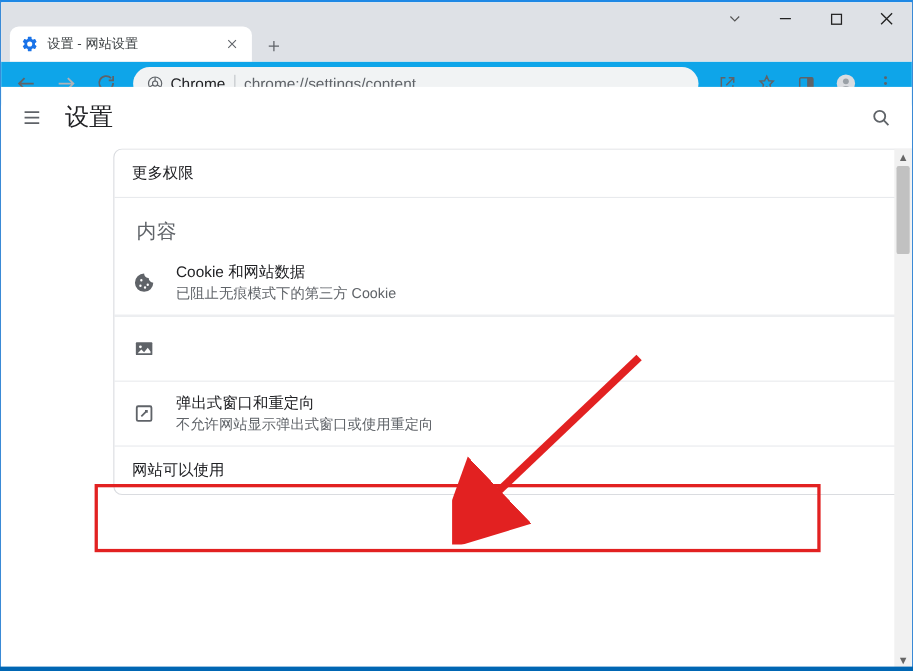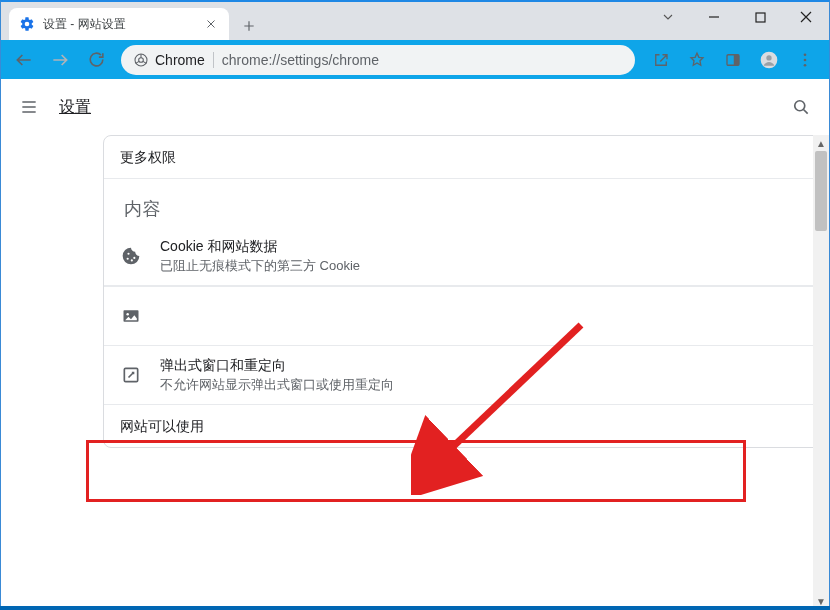--- a/index.html
+++ b/index.html
@@ -1,20 +1,20 @@
 <!DOCTYPE html>
 <html><head>
 <meta charset="utf-8">
 <style>
   * { box-sizing: border-box; margin: 0; padding: 0; }
   html, body { width: 830px; height: 610px; overflow: hidden; font-family: "Segoe UI", "Microsoft YaHei", Arial, sans-serif; background: #fff; }
   body { border: 1px solid #3a8ad6; border-top: 2px solid #1e88e5; }
 
   
-  .titlebar { height: 38px; background: #dee1e6; display: flex; align-items: flex-end; position: relative; }
+  .titlebar { height: 54px; background: #dee1e6; display: flex; align-items: flex-end; position: relative; }
   .tab { display: flex; align-items: center; height: 32px; margin-left: 8px; background: #fff; border-radius: 8px 8px 0 0; padding: 0 10px; min-width: 220px; font-size: 12px; color: #3c4043; position: relative; }
   .tab .favicon { width: 16px; height: 16px; margin-right: 8px; }
   .tab .tab-title { flex: 1; white-space: nowrap; overflow: hidden; text-overflow: ellipsis; }
   .tab .close { width: 16px; height: 16px; display: flex; align-items: center; justify-content: center; color: #5f6368; border-radius: 50%; }
   .newtab { width: 28px; height: 28px; display: flex; align-items: center; justify-content: center; margin-left: 6px; color: #5f6368; border-radius: 50%; }
   .win-controls { position: absolute; right: 0; top: 0; display: flex; height: 30px; }
   .win-btn { width: 46px; display: flex; align-items: center; justify-content: center; color: #333; }
   .win-chevron { width: 46px; display:flex; align-items:center; justify-content:center; color:#555; }
 
   
@@ -25,21 +25,21 @@
   .omni .chrome-chip { display:flex; align-items:center; gap:6px; color:#202124; }
   .omni .divider { width:1px; height:16px; background:#c1c4c8; }
   .omni .url { color:#5f6368; }
   .rt-icons { display:flex; align-items:center; gap:0; }
   .rt { width: 36px; height:34px; display:flex; align-items:center; justify-content:center; color:#5f6368; }
 
   
   .page { position: absolute; top: 79px; left:1px; right:1px; bottom:1px; background:#fff; }
   .settings-header { height: 56px; display:flex; align-items:center; padding: 0 16px; gap: 18px; }
   .hamburger { width:24px; height:24px; display:flex; align-items:center; justify-content:center; color:#5f6368; }
-  .settings-title { font-size: 16px; color:#202124;text-decoration:underline; }
+  .settings-title { font-size: 22px; color:#202124; }
   .search-right { margin-left:auto; width:24px; height:24px; display:flex; align-items:center; justify-content:center; color:#5f6368; }
 
   
   .content-wrap { position:absolute; top:56px; bottom:0; left:0; right:0; overflow:hidden; }
   .scrollbar-track { position:absolute; right:0; top:0; bottom:0; width:16px; background:#f1f1f1; }
   .scroll-arrow { height:16px; display:flex; align-items:center; justify-content:center; color:#666; font-size:10px; }
   .scroll-thumb { position:absolute; left:2px; right:2px; top:16px; height:80px; background:#c1c1c1; border-radius:2px; }
 
   .card { position:absolute; left:102px; width:742px; top:0; border:1px solid #dadce0; border-radius:8px; background:#fff; }
   .section-head { font-size:18px; color:#5f6368; padding: 18px 20px 6px; letter-spacing: .5px; }
@@ -127,21 +127,21 @@
   <div class="omni">
     <span class="chrome-chip">
       <svg viewBox="0 0 24 24" width="16" height="16">
           <circle cx="12" cy="12" r="9" fill="none" stroke="#5f6368" stroke-width="1.6"></circle>
           <circle cx="12" cy="12" r="3.5" fill="none" stroke="#5f6368" stroke-width="1.6"></circle>
           <path d="M12 3v6M4 17l5-3M20 17l-5-3" stroke="#5f6368" stroke-width="1.6" fill="none"></path>
         </svg>
       <span>Chrome</span>
     </span>
     <span class="divider"></span>
-    <span class="url">chrome://settings/chrome</span>
+    <span class="url">chrome://settings/content</span>
   </div>
   <div class="rt-icons">
     <div class="rt">
       <svg viewBox="0 0 24 24" width="18" height="18">
           <path fill="none" stroke="#5f6368" stroke-width="1.8" d="M14 5l6 0 0 6M20 5l-9 9M10 5H5v14h14v-5"></path>
         </svg>
     </div>
     <div class="rt">
       <svg viewBox="0 0 24 24" width="18" height="18">
           <path fill="none" stroke="#5f6368" stroke-width="1.8" d="M12 3l2.5 5.5L20 9l-4 4 1 6-5-3-5 3 1-6-4-4 5.5-.5z"></path>

